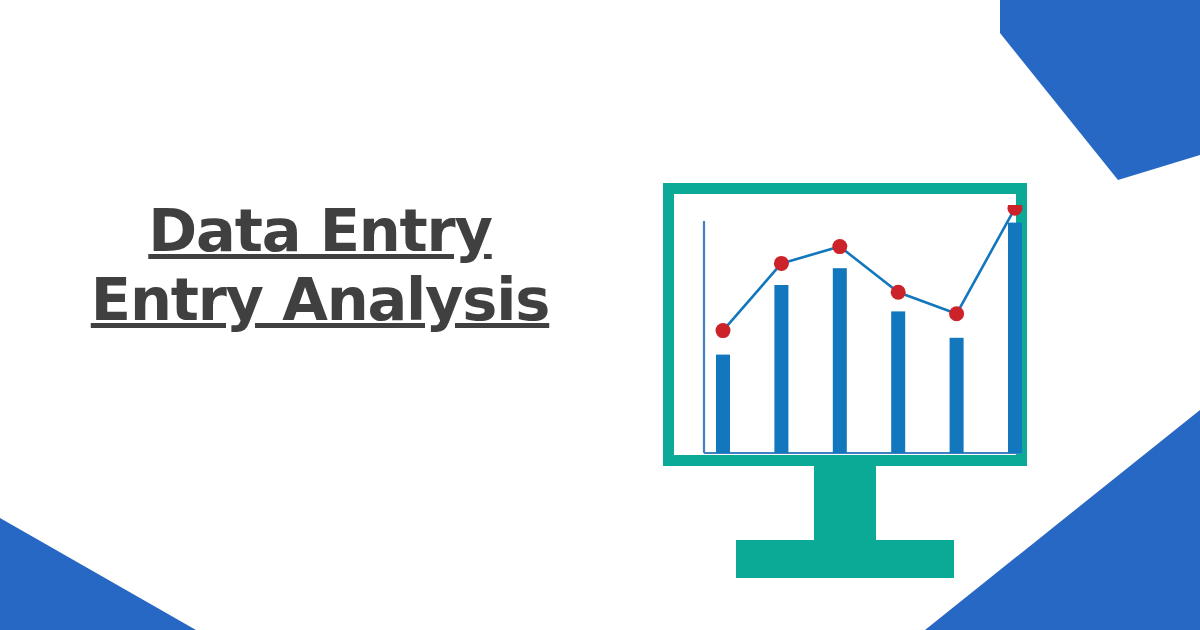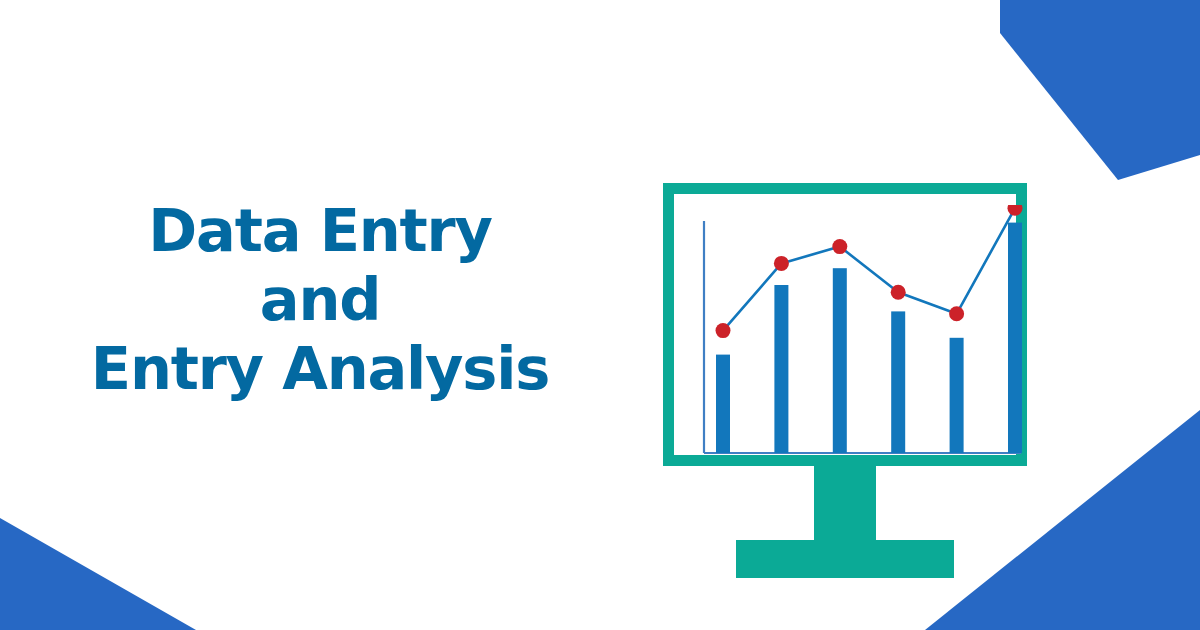--- a/index.html
+++ b/index.html
@@ -117,23 +117,22 @@
   </svg>
 
   <svg class="corner-shape" id="corner-bl" viewBox="0 0 210 140">
     <polygon id="poly-bl" fill="#2768C4" points="0,28 0,140 196,140"></polygon>
   </svg>
 
   <svg class="corner-shape" id="corner-br" viewBox="0 0 320 220">
     <polygon id="poly-br" fill="#2768C4" points="320,0 320,220 45,220"></polygon>
   </svg>
 
-  <div id="headline" style="color: #0369a1;">
+  <div id="headline" style="color: #404040; text-decoration: underline;">
     <span class="hl-line">Data Entry</span>
-    <span class="hl-line">and</span>
     <span class="hl-line">Entry Analysis</span>
   </div>
 
   <div id="monitor">
     <div id="screen-frame" style="border-color: rgb(11, 170, 150); background: rgb(255, 255, 255);">
       <svg id="chart-svg" viewBox="0 0 342 261" preserveAspectRatio="none">
         <g id="chart-axes">
             <line x1="19" y1="16" x2="19" y2="248" stroke="#3F7FC4" stroke-width="2.2"></line>
             <line x1="19" y1="248" x2="336" y2="248" stroke="#3F7FC4" stroke-width="2.2"></line>
           </g>

